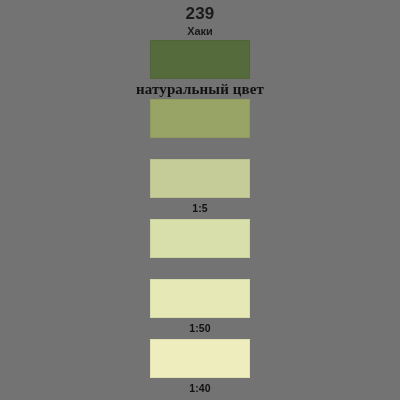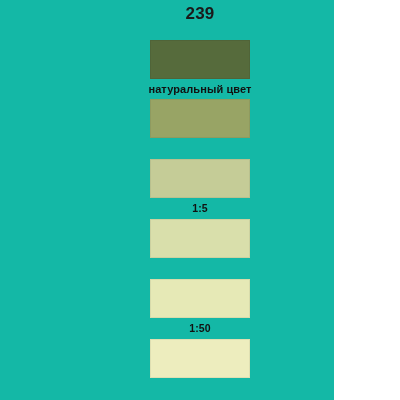--- a/index.html
+++ b/index.html
@@ -8,23 +8,23 @@
   }
   body {
     width: 400px;
     height: 400px;
     background: #ffffff;
     font-family: "Liberation Sans", sans-serif;
     overflow: hidden;
   }
   #card {
     position: relative;
-    width: 334px;
+    width: 400px;
     height: 400px;
-    background: #14b8a6;
+    background: #737373;
   }
   .header {
     position: absolute;
     left: 0;
     top: 4px;
     width: 400px;
     text-align: center;
   }
   .code {
     font-size: 17px;
@@ -57,30 +57,32 @@
     font-size: 10.5px;
     font-weight: bold;
     color: #111111;
     line-height: 13px;
     padding-top: 4px;
     letter-spacing: 0.1px;
   }
   .swatch-label.wide {
     width: 140px;
     margin-left: -20px;
-    font-size: 11px;
+    font-size: 15px;
+    font-family: Liberation Serif, serif;
   }
 </style>
 </head>
 <body>
 
 <div id="card">
 
   <div class="header">
     <div class="code">239</div>
+    <div class="name">Хаки</div>
   </div>
 
   <div id="swatch-list">
       <div class="swatch-block" style="top: 40px;">
         <div class="swatch" style="background: rgb(86, 107, 60);"></div>
         <div class="swatch-label wide">натуральный цвет</div>
       </div>
       <div class="swatch-block" style="top: 99px;">
         <div class="swatch" style="background: rgb(152, 164, 101);"></div>
       </div>
@@ -90,16 +92,17 @@
       </div>
       <div class="swatch-block" style="top: 219px;">
         <div class="swatch" style="background: rgb(217, 223, 171);"></div>
       </div>
       <div class="swatch-block" style="top: 279px;">
         <div class="swatch" style="background: rgb(230, 233, 182);"></div>
         <div class="swatch-label">1:50</div>
       </div>
       <div class="swatch-block" style="top: 339px;">
         <div class="swatch" style="background: rgb(237, 237, 190);"></div>
+        <div class="swatch-label">1:40</div>
       </div>
     </div>
 
 </div>
 
 </body></html>

